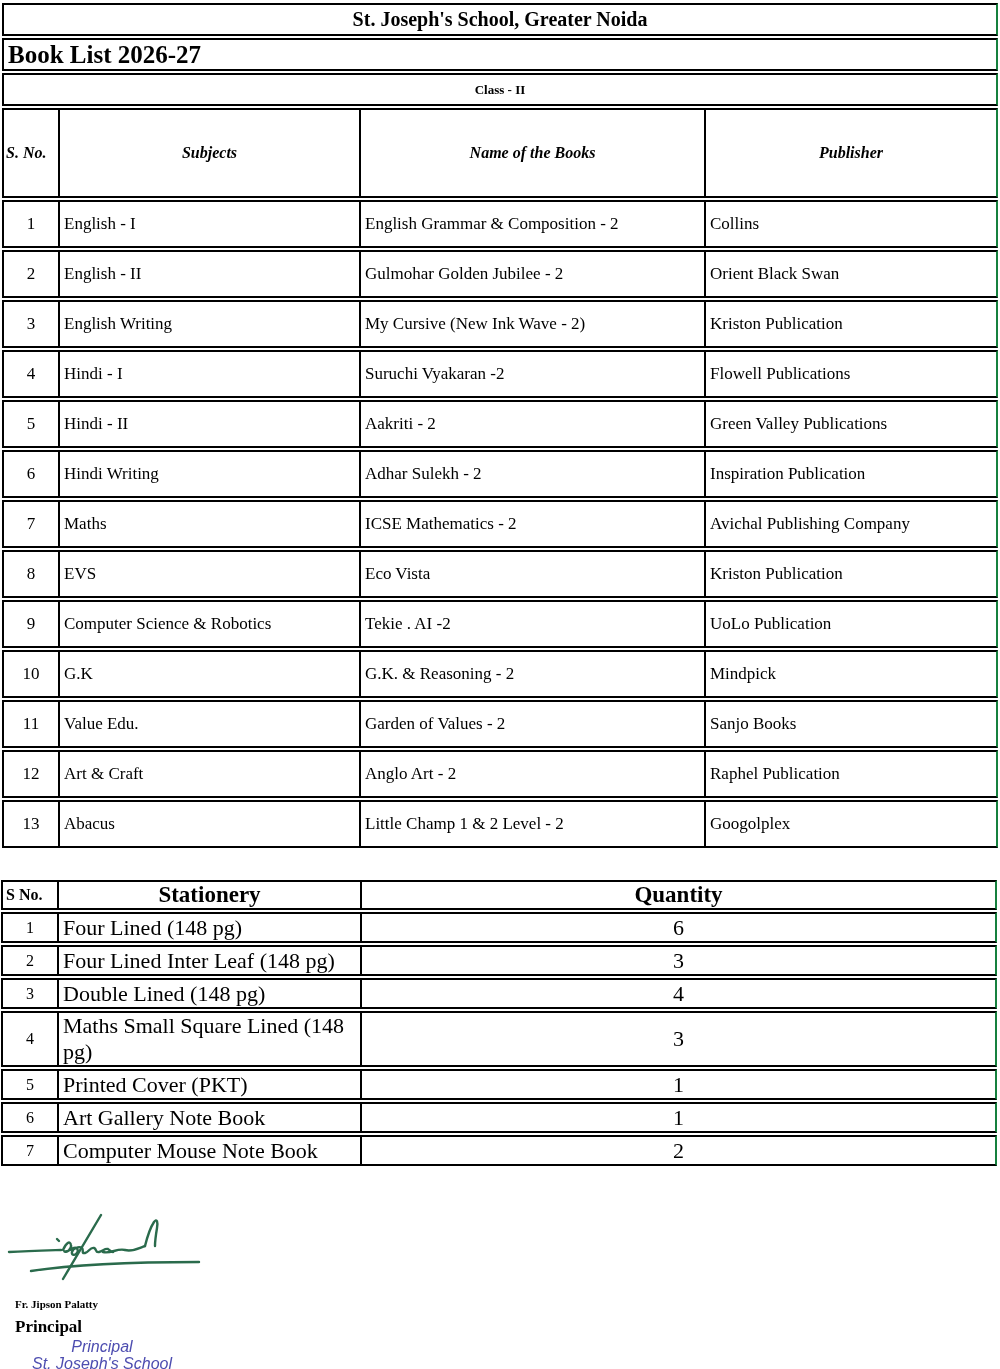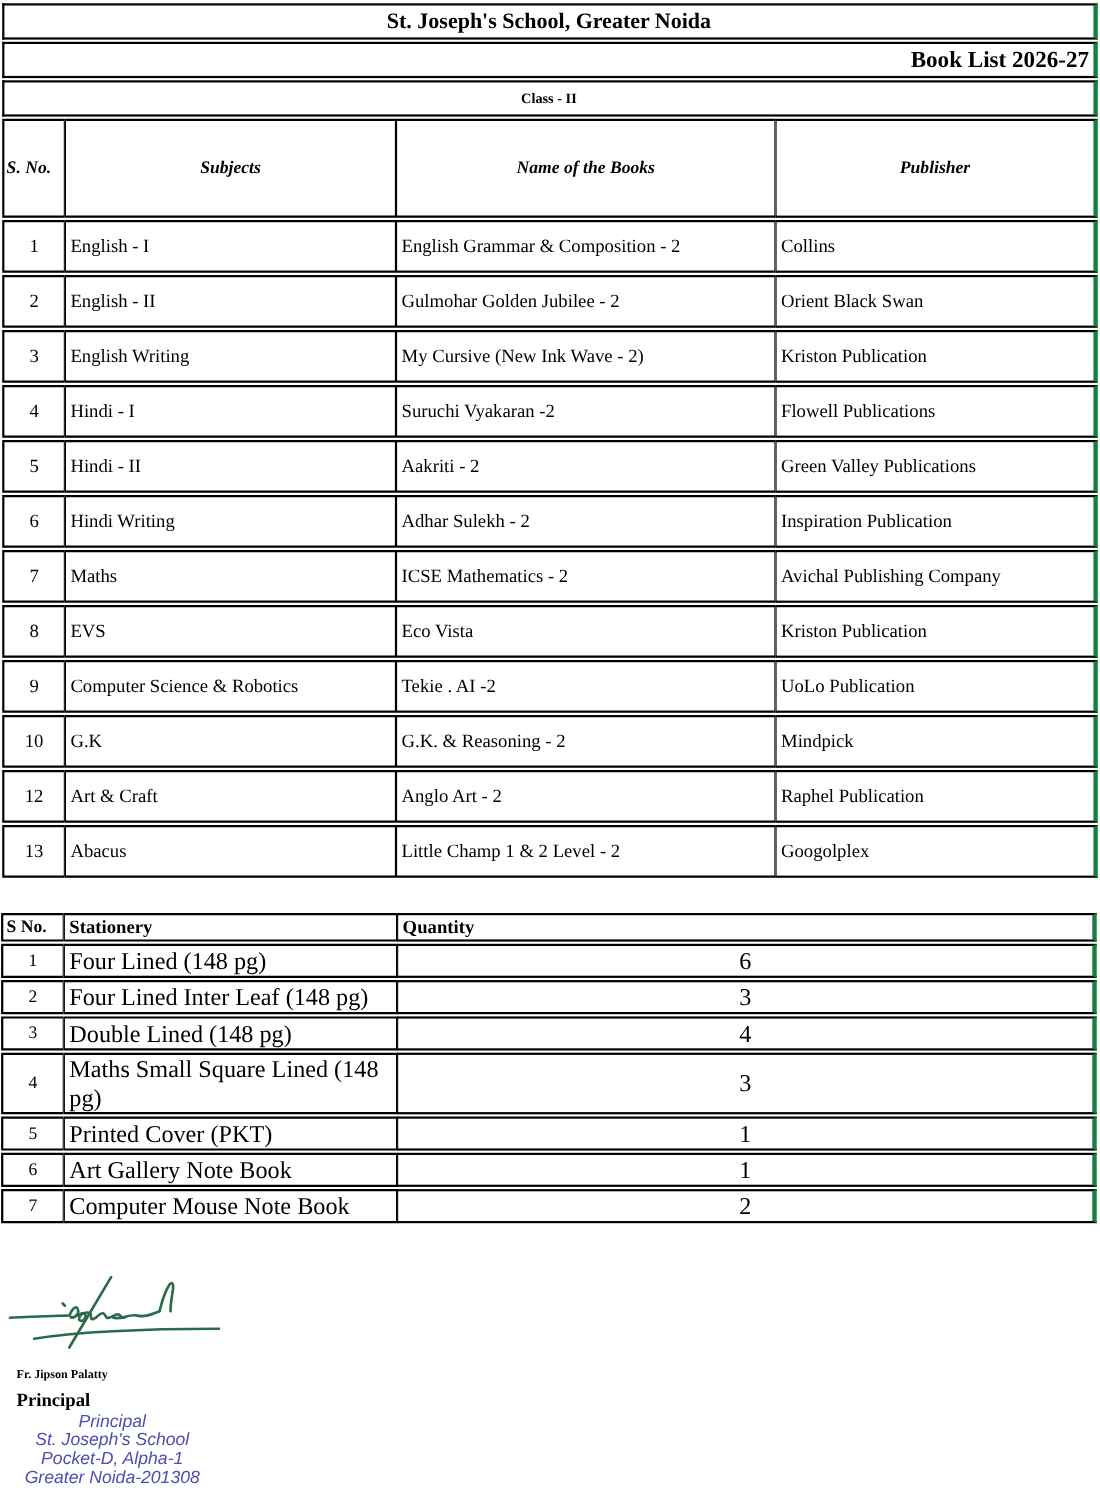--- a/index.html
+++ b/index.html
@@ -6,32 +6,32 @@
   body{width:1000px;height:1369px;font-family:"Liberation Serif",serif;color:#000;position:relative;}
   .page{padding:1px 1px 0 1px;}
 
   table{border-collapse:separate;border-spacing:0 2px;table-layout:fixed;}
   table.books{width:996px;margin-left:1px;}
   table.stationery{width:996px;margin-left:0;margin-top:28px;}
   td{background:#fff;border-top:2px solid #000;border-bottom:2px solid #000;
      border-left:1px solid #000;border-right:1px solid #000;
      padding:0 4px;vertical-align:middle;overflow:hidden;}
   tr td:first-child{border-left:2px solid #000;}
-  tr td:last-child{border-right:4px solid #15803d;}
+  tr td:last-child{border-right:2px solid #15803d;}
 
   .title-row td{height:29px;text-align:center;font-weight:bold;font-size:20px;}
-  .subtitle-row td{height:29px;text-align:right;font-weight:bold;font-size:21px;}
+  .subtitle-row td{height:29px;text-align:left;font-weight:bold;font-size:25px;}
   .class-row td{height:29px;text-align:center;font-weight:bold;font-size:13px;}
 
   .books .head td{height:86px;font-weight:bold;font-size:16px;text-align:center;font-style:italic;}
   .books .head td.sno-h{text-align:left;padding-left:2px;}
   .books .data td{height:44px;font-size:17px;}
   .books .data td.sno{text-align:center;}
 
-  .stationery .head td{height:22px;font-weight:bold;font-size:17px;}
+  .stationery .head td{height:22px;font-weight:bold;font-size:23px;text-align:center;}
   .stationery .head td.sno-h{text-align:left;padding-left:3px;font-size:16px;}
   .stationery .data td{height:27px;font-size:22px;}
   .stationery .data td.sno{text-align:center;font-size:16px;}
   .stationery .data td.qty{text-align:center;}
 
   .sign-block{margin-top:44px;margin-left:6px;width:260px;}
   .signature-svg{display:block;margin-left:0;}
   .sig-name{font-weight:bold;font-size:11px;margin:8px 0 0 8px;}
   .sig-title{font-weight:bold;font-size:17px;margin:7px 0 0 8px;}
   .stamp{margin:1px 0 0 0;width:190px;text-align:center;
@@ -118,20 +118,26 @@
       <td class="sno">9</td>
       <td>Computer Science &amp; Robotics</td>
       <td>Tekie . AI -2</td>
       <td>UoLo Publication</td>
     </tr>
     <tr class="data">
       <td class="sno">10</td>
       <td>G.K</td>
       <td>G.K. &amp; Reasoning - 2</td>
       <td>Mindpick</td>
+    </tr>
+    <tr class="data">
+      <td class="sno">11</td>
+      <td>Value Edu.</td>
+      <td>Garden of Values - 2</td>
+      <td>Sanjo Books</td>
     </tr>
     <tr class="data">
       <td class="sno">12</td>
       <td>Art &amp; Craft</td>
       <td>Anglo Art - 2</td>
       <td>Raphel Publication</td>
     </tr>
     <tr class="data">
       <td class="sno">13</td>
       <td>Abacus</td>

